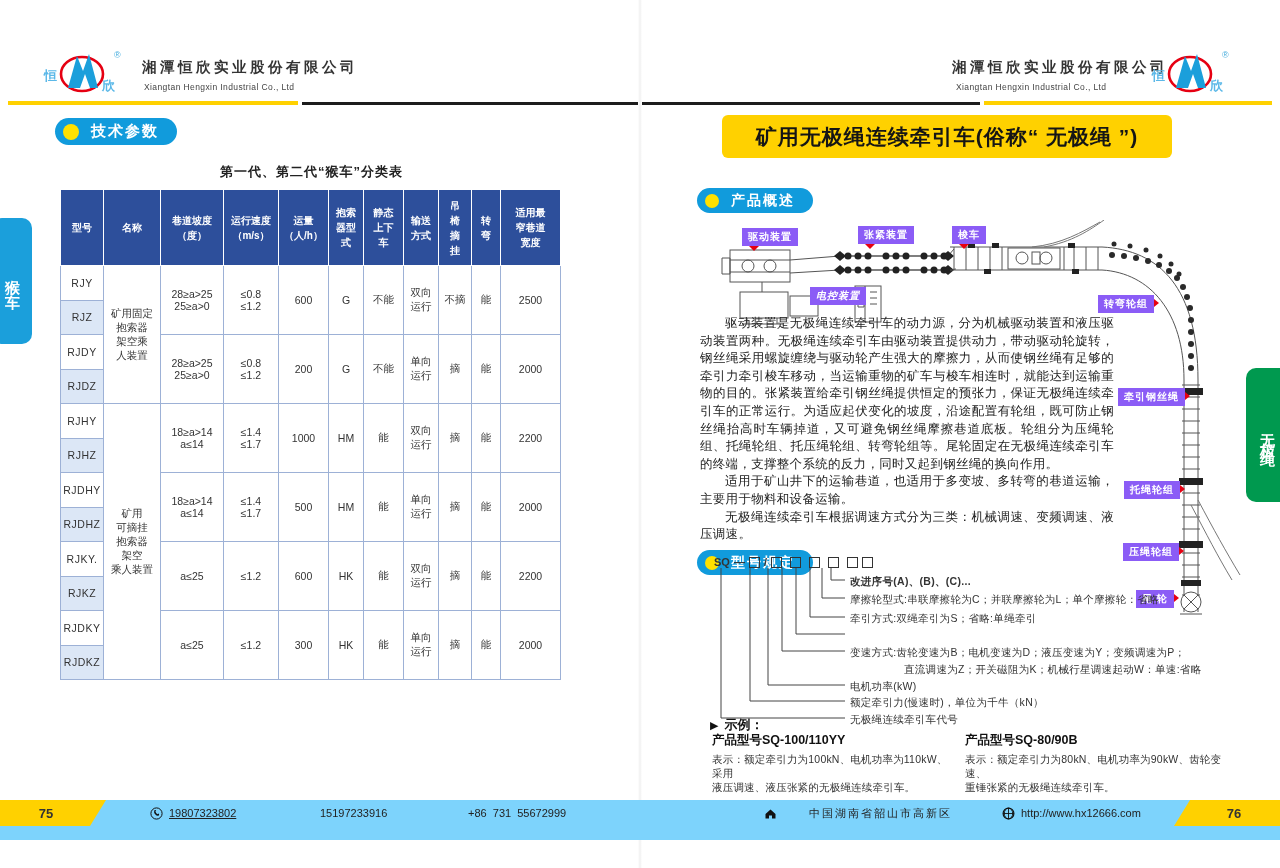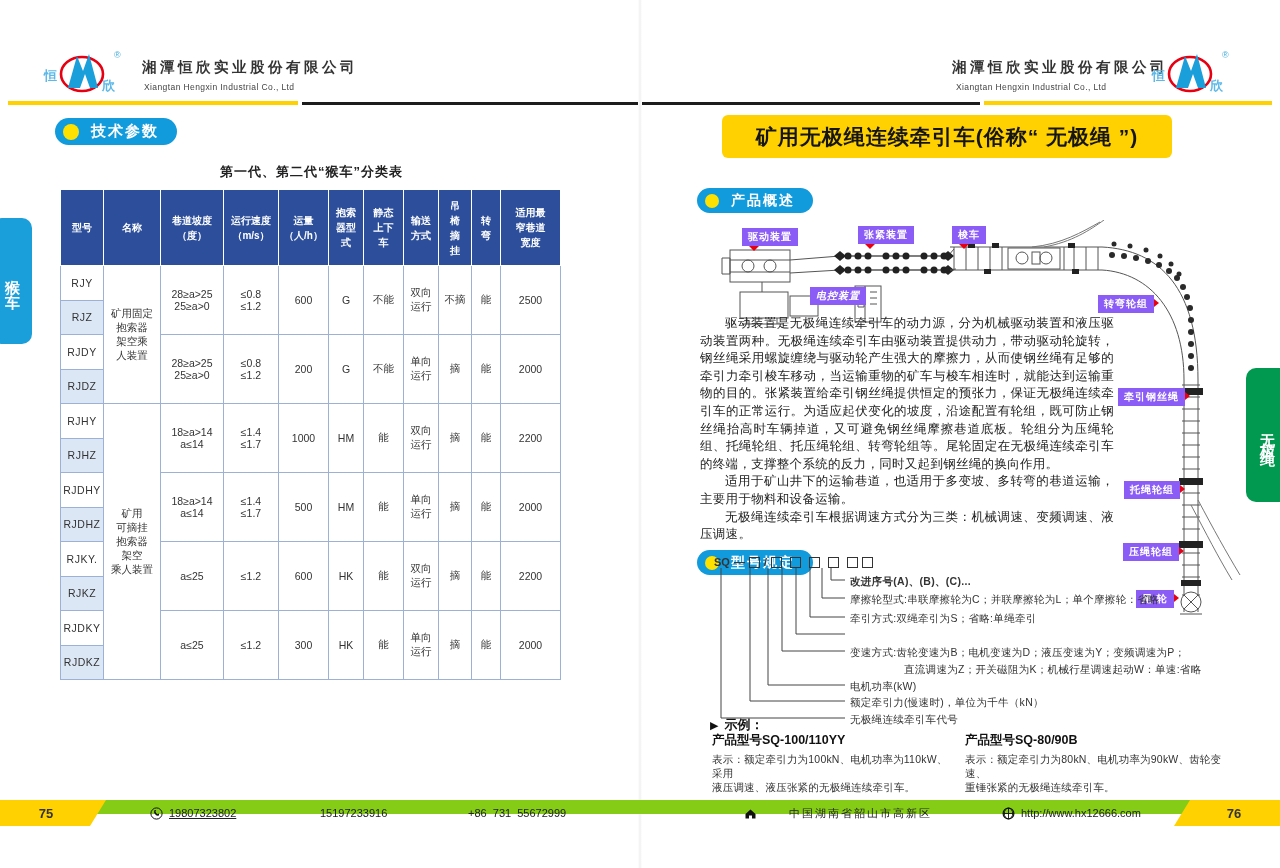--- a/index.html
+++ b/index.html
@@ -44,21 +44,21 @@
                  border-right:5px solid transparent;border-top:5px solid #e60012;}
   .pt-right:after{content:"";position:absolute;right:-5px;top:4px;border-top:4px solid transparent;
                   border-bottom:4px solid transparent;border-left:5px solid #e60012;}
   .code-box{display:inline-block;width:9px;height:9px;border:1px solid #333;vertical-align:middle;}
   .code-text{font-size:11px;font-weight:bold;color:#333;}
   .spec-label{position:absolute;font-size:10.5px;color:#333;white-space:pre-line;line-height:17px;letter-spacing:0.3px;}
   .example-title{font-size:12.5px;font-weight:bold;color:#111;}
   .example-desc{font-size:10.5px;color:#333;line-height:14px;white-space:pre-line;margin-top:3px;letter-spacing:0.2px;}
 
   
-  .footer-bar{position:absolute;left:0;top:800px;width:1280px;height:14px;background:#84cc16;}
+  .footer-bar{position:absolute;left:0;top:800px;width:1280px;height:40px;background:#7dd3fc;}
   .page-tag{position:absolute;top:0;height:26px;background:#ffd100;color:#333;font-size:13px;font-weight:bold;
             display:flex;align-items:center;justify-content:center;}
   .foot-item{position:absolute;top:0;height:26px;display:flex;align-items:center;font-size:11px;color:#222;gap:6px;}
   .foot-item .txt{white-space:pre;}
   .seam{position:absolute;left:638px;top:0;width:4px;height:868px;
         background:linear-gradient(90deg,rgba(0,0,0,0) 0%,rgba(0,0,0,0.06) 50%,rgba(0,0,0,0) 100%);}
   svg{display:block;}
 </style>
 </head>
 <body>
@@ -467,21 +467,21 @@
         <path d="M4.2,3.4 q1.2,-1 2,0.2 l-0.8,1 q0.4,1.6 2,2.6 l1,-0.6 q1.3,0.7 0.4,1.9 q-1.6,1 -3.4,-0.9 q-1.8,-1.9 -1.2,-4.2 Z" fill="#111" stroke="none"></path>
       </svg>
       <span class="txt">19807323802</span>
     </div>
     <div class="foot-item" style="left:320px;">
       <span class="txt">15197233916</span>
     </div>
     <div class="foot-item" style="left:468px;">
       <span class="txt">+86  731  55672999</span>
     </div>
-    <div class="foot-item" style="left:744px;letter-spacing:2px;gap:32px;">
+    <div class="foot-item" style="left:764px;letter-spacing:2px;gap:32px;">
       <svg width="13" height="13" viewBox="0 0 13 13">
         <path d="M1.5,7 L6.5,2.5 L11.5,7 V11.5 H8 V8.5 H5 V11.5 H1.5 Z" fill="#111"></path>
       </svg>
       <span class="txt">中国湖南省韶山市高新区</span>
     </div>
     <div class="foot-item" style="left:1002px;">
       <svg width="13" height="13" viewBox="0 0 13 13">
         <circle cx="6.5" cy="6.5" r="5.4" fill="none" stroke="#111" stroke-width="1.2"></circle>
         <path d="M1.1,6.5 H11.9 M6.5,1.1 V11.9 M6.5,1.1 a4.2,5.4 0 0 0 0,10.8 M6.5,1.1 a4.2,5.4 0 0 1 0,10.8" fill="none" stroke="#111" stroke-width="0.9"></path>
       </svg>

